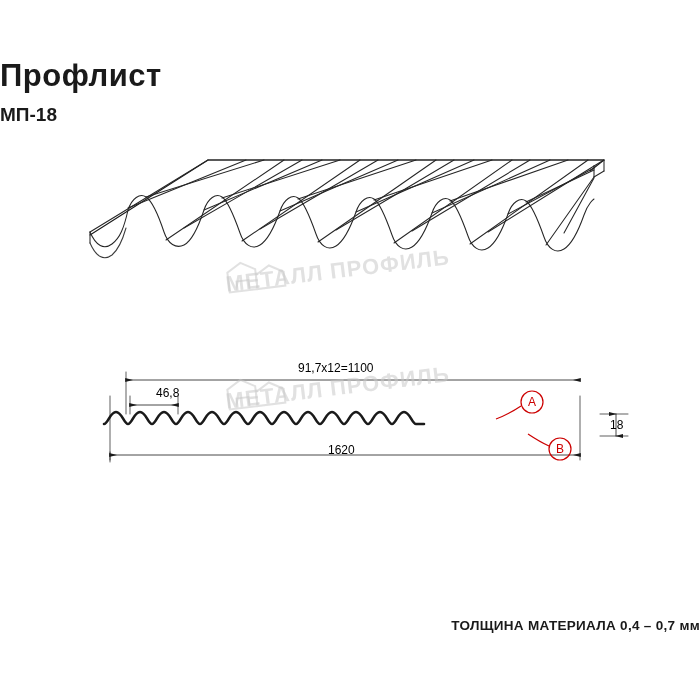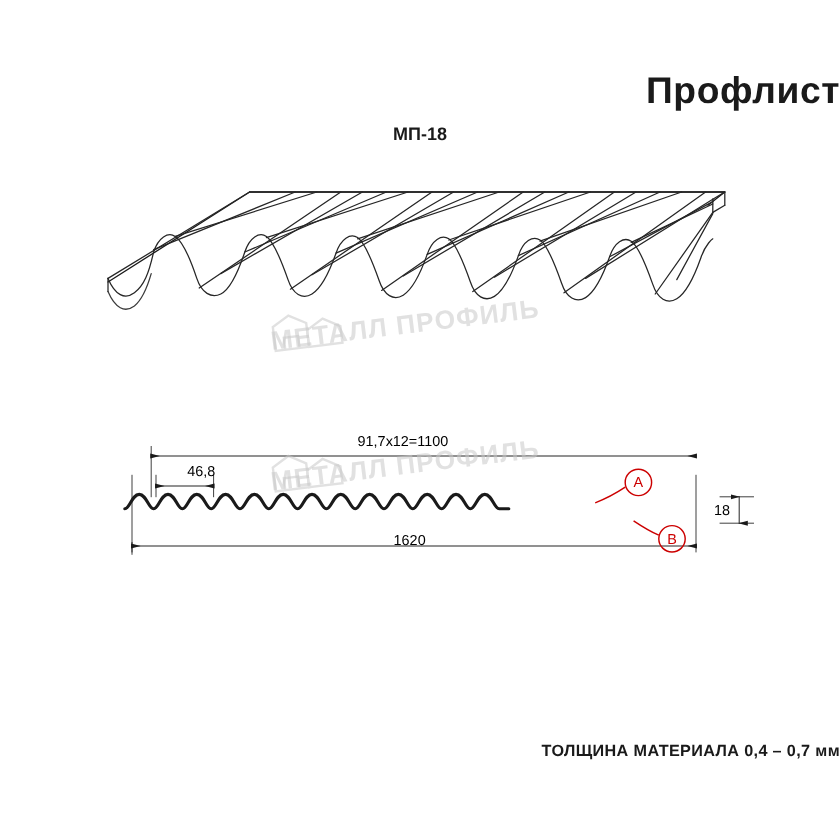--- a/index.html
+++ b/index.html
@@ -19,32 +19,32 @@
     position: absolute;
     inset: 0;
     width: 700px;
     height: 700px;
   }
   .title {
     position: absolute;
     top: 58px;
     left: 0;
     width: 700px;
-    text-align: right;
+    text-align: left;
     font-size: 31px;
     font-weight: bold;
     letter-spacing: 0.5px;
   }
   .subtitle {
     position: absolute;
     top: 104px;
     left: 0;
     width: 700px;
-    text-align: center;
-    font-size: 15px;
+    text-align: left;
+    font-size: 19px;
     font-weight: bold;
   }
   .footnote {
     position: absolute;
     top: 618px;
     left: 0;
     width: 700px;
     text-align: right;
     font-size: 13.5px;
     font-weight: bold;
@@ -288,21 +288,21 @@
       <path d="M549,446 C540,442 534,438 528,434"></path>
     </g>
   </svg>
 
   <div class="dimtext" style="top:361px; left:298px;">91,7х12=1100</div>
 
   <div class="dimtext" style="top:386px; left:156px;">46,8</div>
 
   <div class="dimtext" style="top:443px; left:328px;">1620</div>
 
-  <div class="dimtext" style="top:418px; left:595px;">18</div>
+  <div class="dimtext" style="top:418px; left:610px;">18</div>
 
   <div class="balloon-label" style="top:395px; left:528px;">A</div>
 
   <div class="balloon-label" style="top:442px; left:556px;">B</div>
 
   <svg class="wm-logo" style="top:255px; left:222px; width:70px; height:42px;" viewBox="0 0 70 42">
     <g fill="none" stroke="#c9c9c9" stroke-width="2" transform="rotate(-7 35 21)">
       <path d="M6,34 L6,14 L20,6 L34,14 L34,34 Z"></path>
       <path d="M34,20 L48,12 L62,20 L62,34 L34,34 Z"></path>
       <path d="M14,34 L14,24 L26,24 L26,34"></path>

